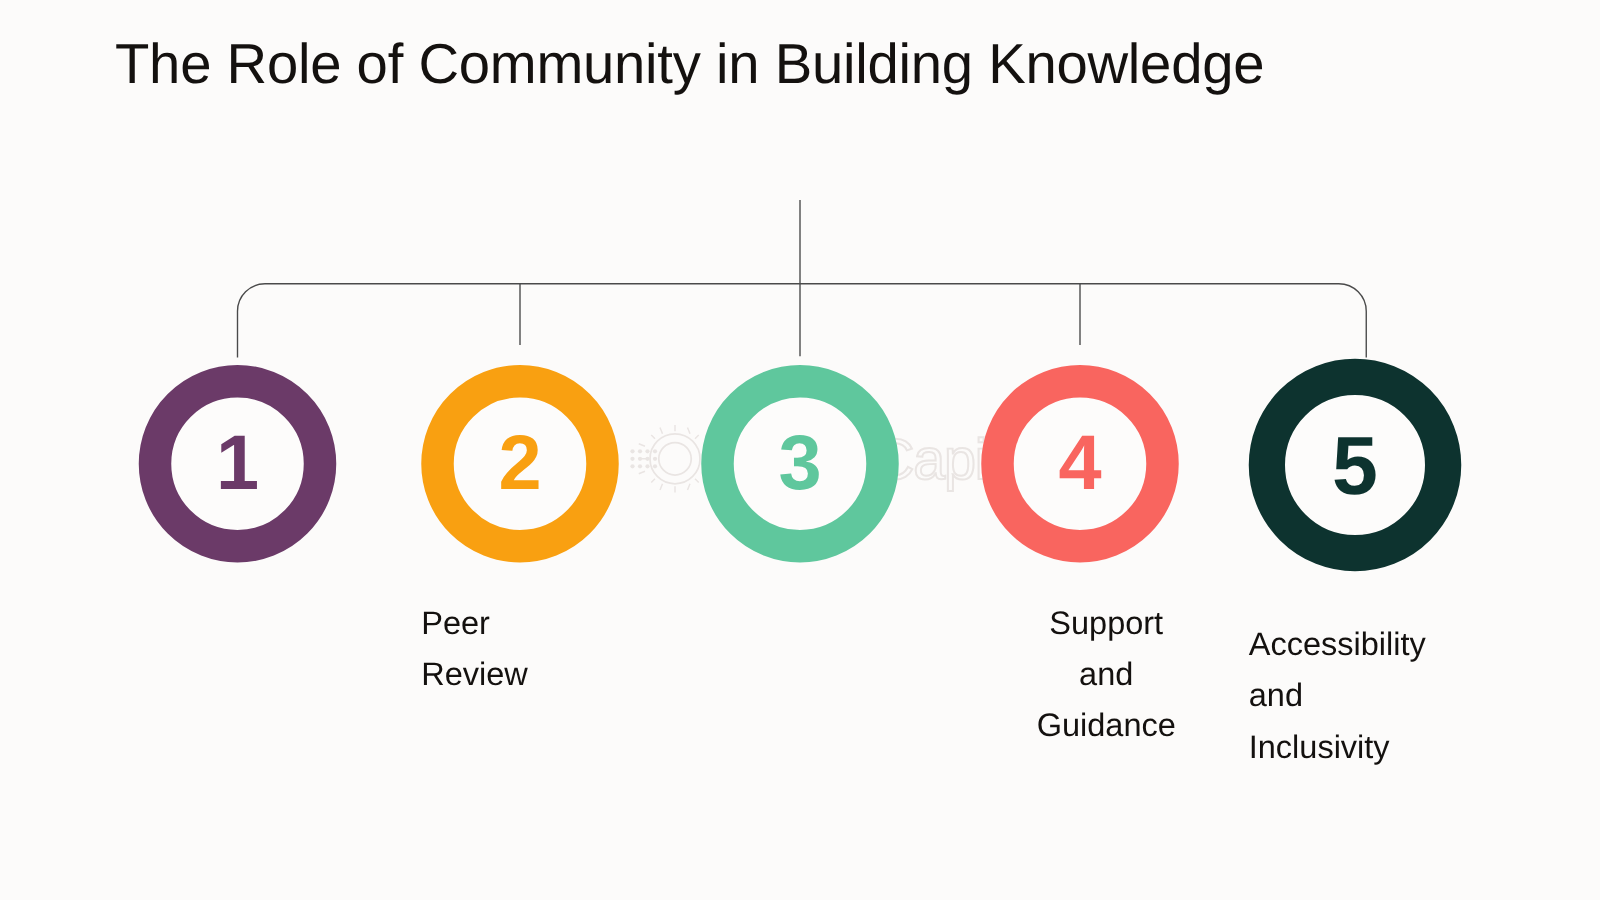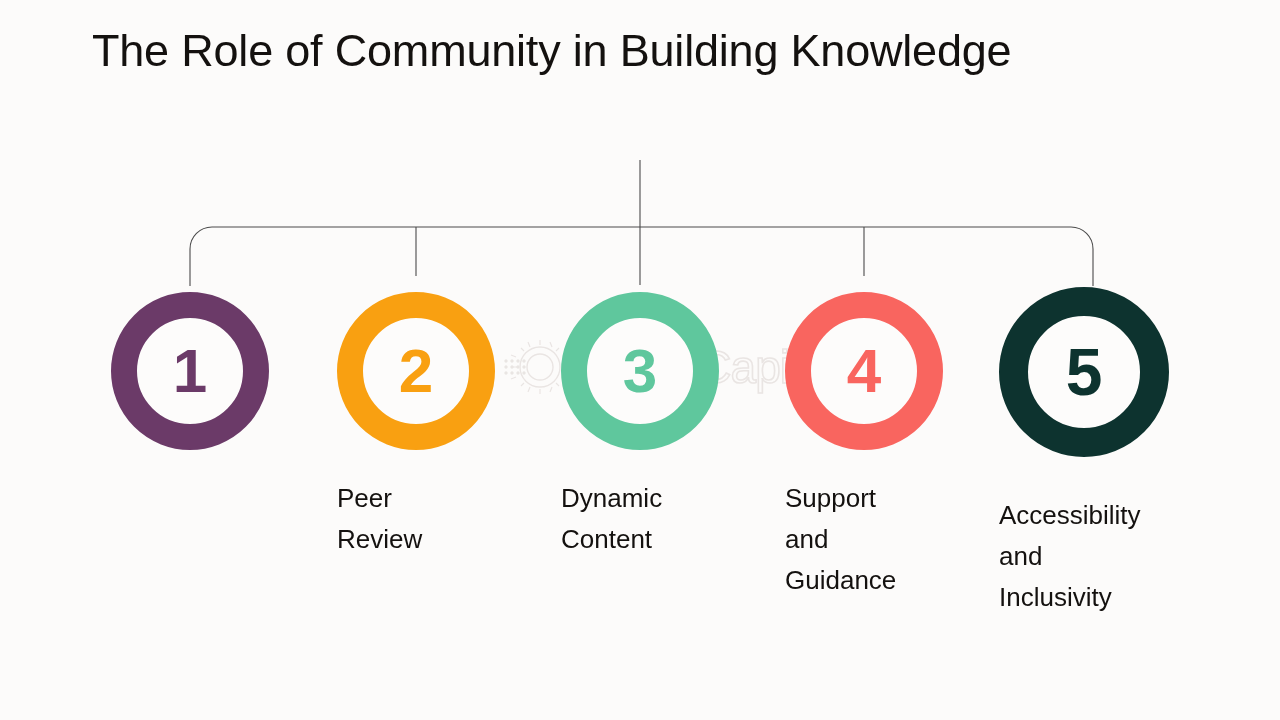--- a/index.html
+++ b/index.html
@@ -109,21 +109,21 @@
   .step-2 .step-label { width: 210px; }
 
   .step-3 { left: 561px; }
   .step-3 .ring { width: 158px; height: 158px; border: 26px solid #5fc79d; }
   .step-3 .ring-number { font-size: 62px; color: #5fc79d; }
   .step-3 .step-label { width: 215px; }
 
   .step-4 { left: 785px; }
   .step-4 .ring { width: 158px; height: 158px; border: 26px solid #f9655f; }
   .step-4 .ring-number { font-size: 62px; color: #f9655f; }
-  .step-4 .step-label { width: 200px; }
+  .step-4 .step-label { width: 200px; text-align: center; }
 
   .step-5 { left: 999px; top: 287px; }
   .step-5 .ring { width: 170px; height: 170px; border: 29px solid #0d332f; }
   .step-5 .ring-number { font-size: 66px; color: #0d332f; }
   .step-5 .step-label { top: 208px; width: 230px; }
 </style>
 </head>
 <body>
 
 <div id="infographic">
@@ -182,22 +182,20 @@
       <span class="ring-number">2</span>
     </div>
     <div class="step-label">Peer
 Review</div>
   </div>
 
   <div class="step step-3">
     <div class="ring">
       <span class="ring-number">3</span>
     </div>
-    <div class="step-label">Dynamic
-Content</div>
   </div>
 
   <div class="step step-4">
     <div class="ring">
       <span class="ring-number">4</span>
     </div>
     <div class="step-label">Support
 and
 Guidance</div>
   </div>

